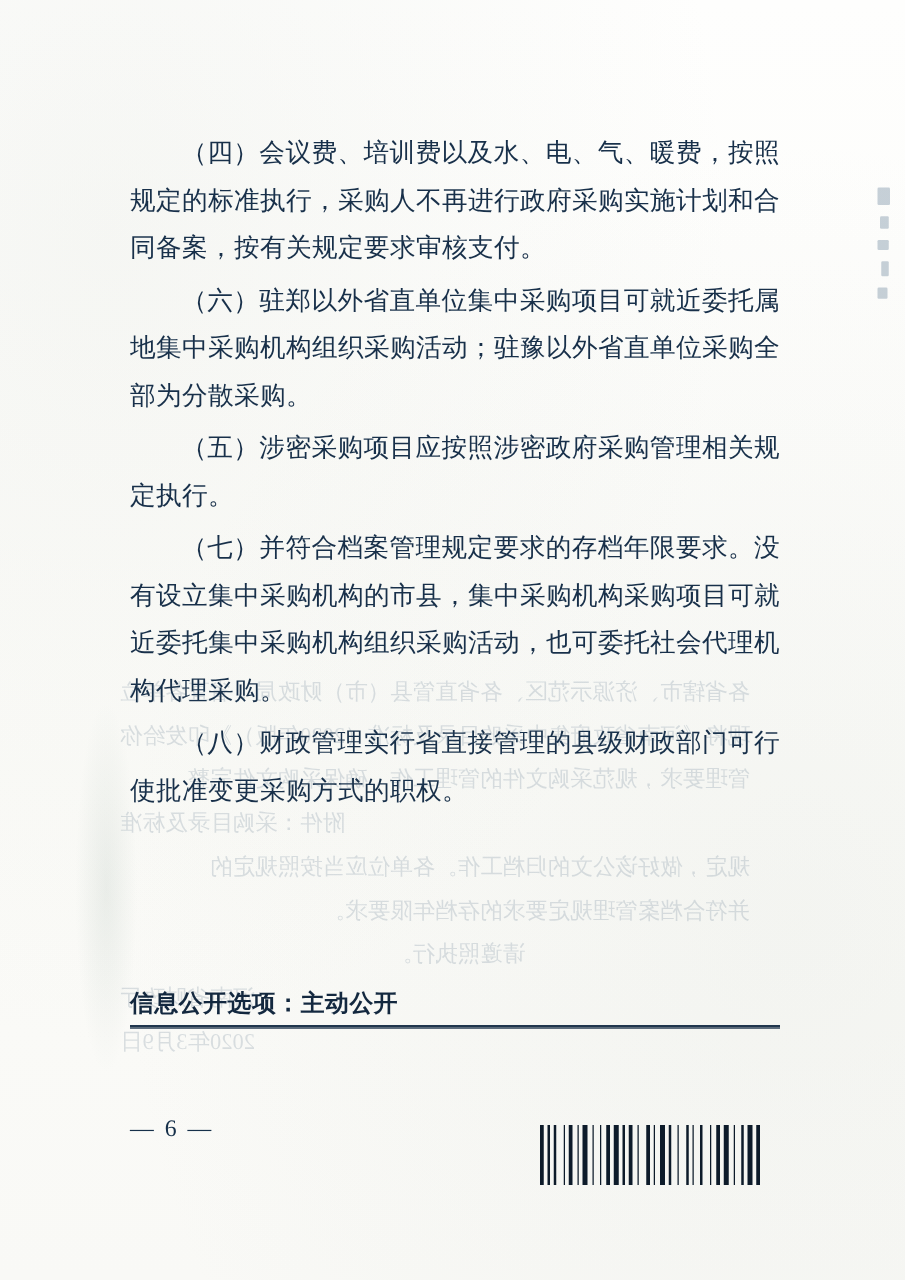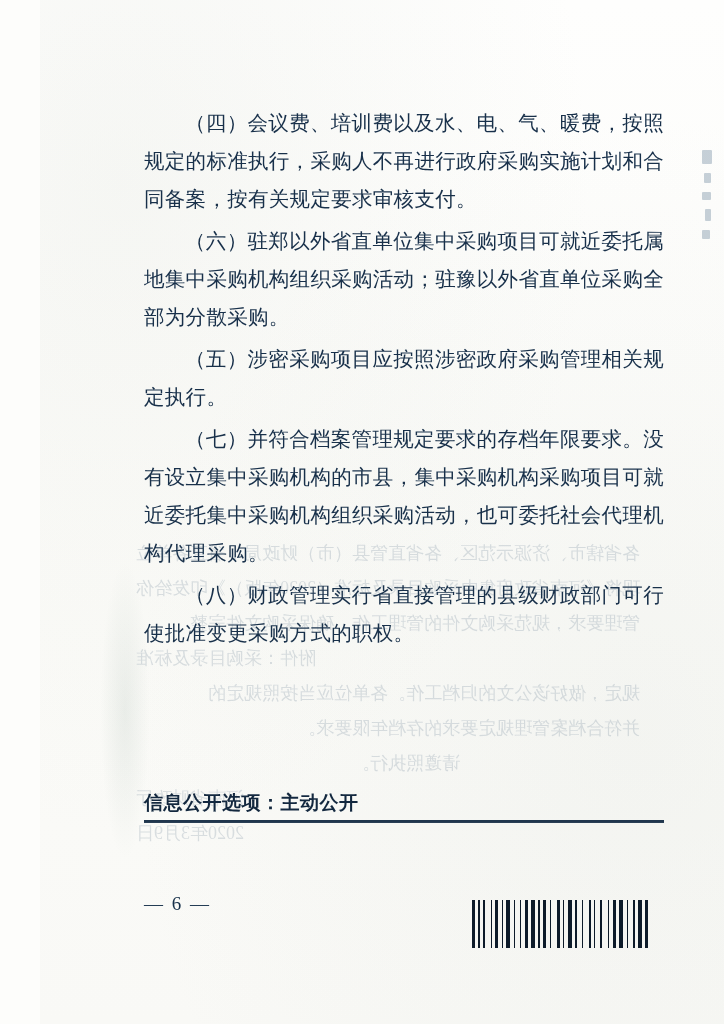--- a/index.html
+++ b/index.html
@@ -13,21 +13,20 @@
     font-family: "Liberation Serif", serif;
     position: relative;
     overflow: hidden;
   }
 
   
   .page {
     position: absolute;
     inset: 0;
     background: linear-gradient(180deg, #fefefd 0%, #fbfbf8 60%, #f9f9f6 100%);
-    margin-left: 40px;
   }
 
   .paper-noise {
     position: absolute;
     inset: 0;
     background:
       radial-gradient(ellipse at 12% 18%, rgba(210,215,205,0.18) 0%, rgba(255,255,255,0) 55%),
       radial-gradient(ellipse at 88% 72%, rgba(205,212,205,0.16) 0%, rgba(255,255,255,0) 60%);
     pointer-events: none;
   }

